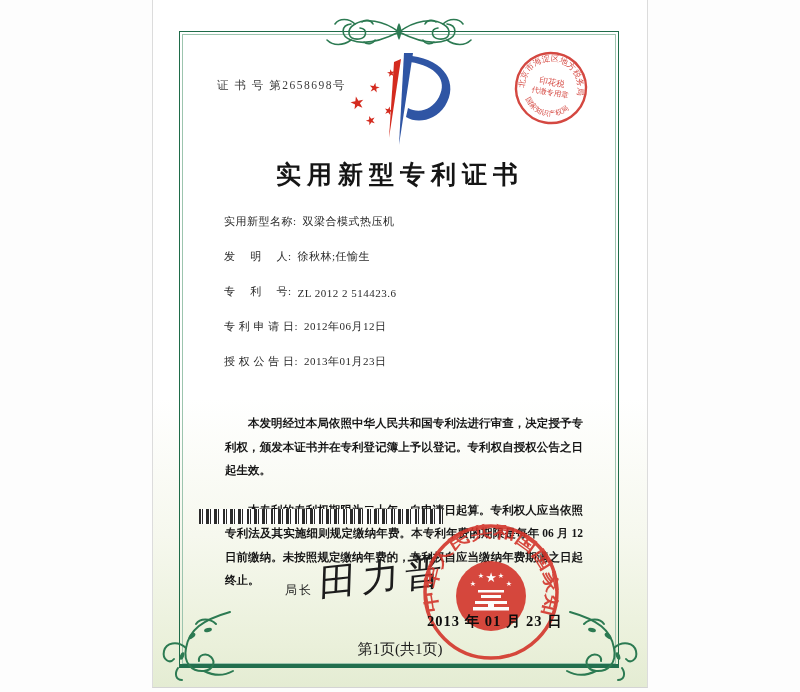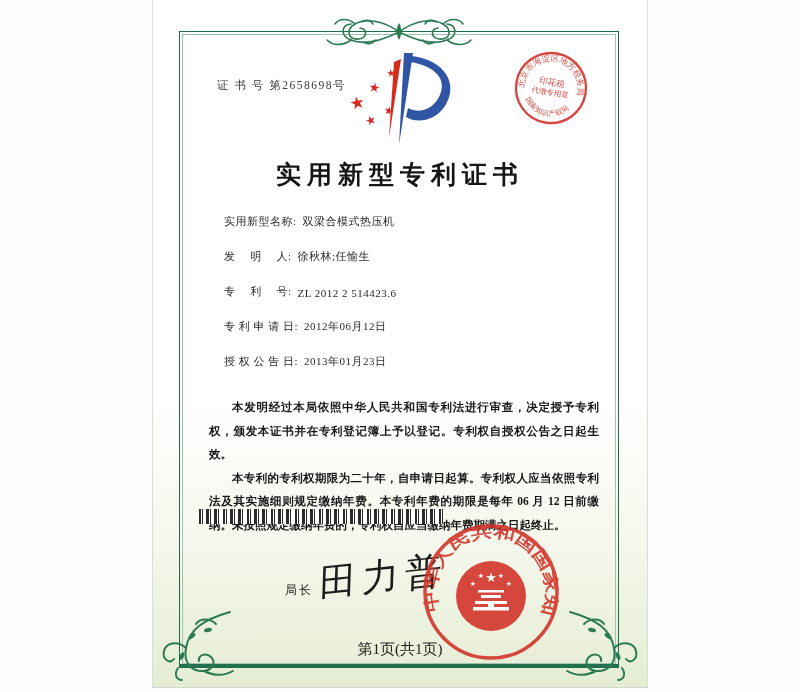--- a/index.html
+++ b/index.html
@@ -20,21 +20,21 @@
   .logo{position:absolute;left:188px;top:50px;width:122px;height:98px;}
   .tax-stamp{position:absolute;left:360px;top:50px;width:76px;height:76px;opacity:.88;transform:rotate(10deg);}
   .title{position:absolute;left:0;right:0;top:145px;text-align:center;font-size:25px;font-weight:bold;
          letter-spacing:6px;color:#151515;margin-top:13px;}
   .fields{position:absolute;left:71px;top:194px;right:40px;}
   .field-row{height:35px;display:flex;align-items:flex-end;font-size:11px;color:#2a2a2a;}
   .field-label{white-space:pre;letter-spacing:.5px;}
   .field-value{margin-left:6px;letter-spacing:.5px;margin-top:16px;}
   .paragraphs{position:absolute;left:56px;top:396px;width:390px;font-size:11.5px;line-height:23.5px;
               color:#161616;font-weight:600;text-align:justify;}
-  .paragraphs p{margin:0;text-indent:2em;}
+  .paragraphs p{margin:16px;text-indent:2em;}
   .barcode{position:absolute;left:46px;top:509px;width:244px;height:15px;
     background:repeating-linear-gradient(90deg,
       #2b2b2b 0 2px,#fff 2px 3px,#2b2b2b 3px 4px,#fff 4px 7px,#2b2b2b 7px 10px,#fff 10px 11px,
       #2b2b2b 11px 12px,#fff 12px 15px,#2b2b2b 15px 18px,#fff 18px 19px,#2b2b2b 19px 20px,#fff 20px 24px);}
   .director-label{position:absolute;left:132px;top:582px;font-size:12px;color:#222;letter-spacing:2px;}
   .signature{position:absolute;left:166px;top:552px;font-size:37px;color:#1c1c1c;
              transform:rotate(-6deg) skewX(-8deg);letter-spacing:6px;white-space:nowrap;}
   .office-seal{position:absolute;left:268px;top:522px;width:140px;height:140px;opacity:.9;z-index:2;}
   .issue-date{position:absolute;left:274px;top:612px;font-size:14.5px;font-weight:bold;color:#0d0d0d;
               letter-spacing:1px;z-index:3;white-space:nowrap;}
@@ -168,17 +168,18 @@
       <text x="88" y="64" font-size="7" fill="#ffffff" text-anchor="middle">★</text>
       <g fill="#ffffff">
         <rect x="57" y="68" width="26" height="2.5"></rect>
         <rect x="60" y="73" width="20" height="3"></rect>
         <rect x="54" y="79" width="32" height="3"></rect>
         <rect x="52" y="85" width="36" height="3.5"></rect>
         <rect x="67" y="82" width="6" height="3"></rect>
       </g>
     </svg>
 
+    <div class="issue-date">2013 年 01 月 23 日</div>
 
     <div class="page-footer">第1页(共1页)</div>
 
   </div>
 </div>
 
 </body></html>

